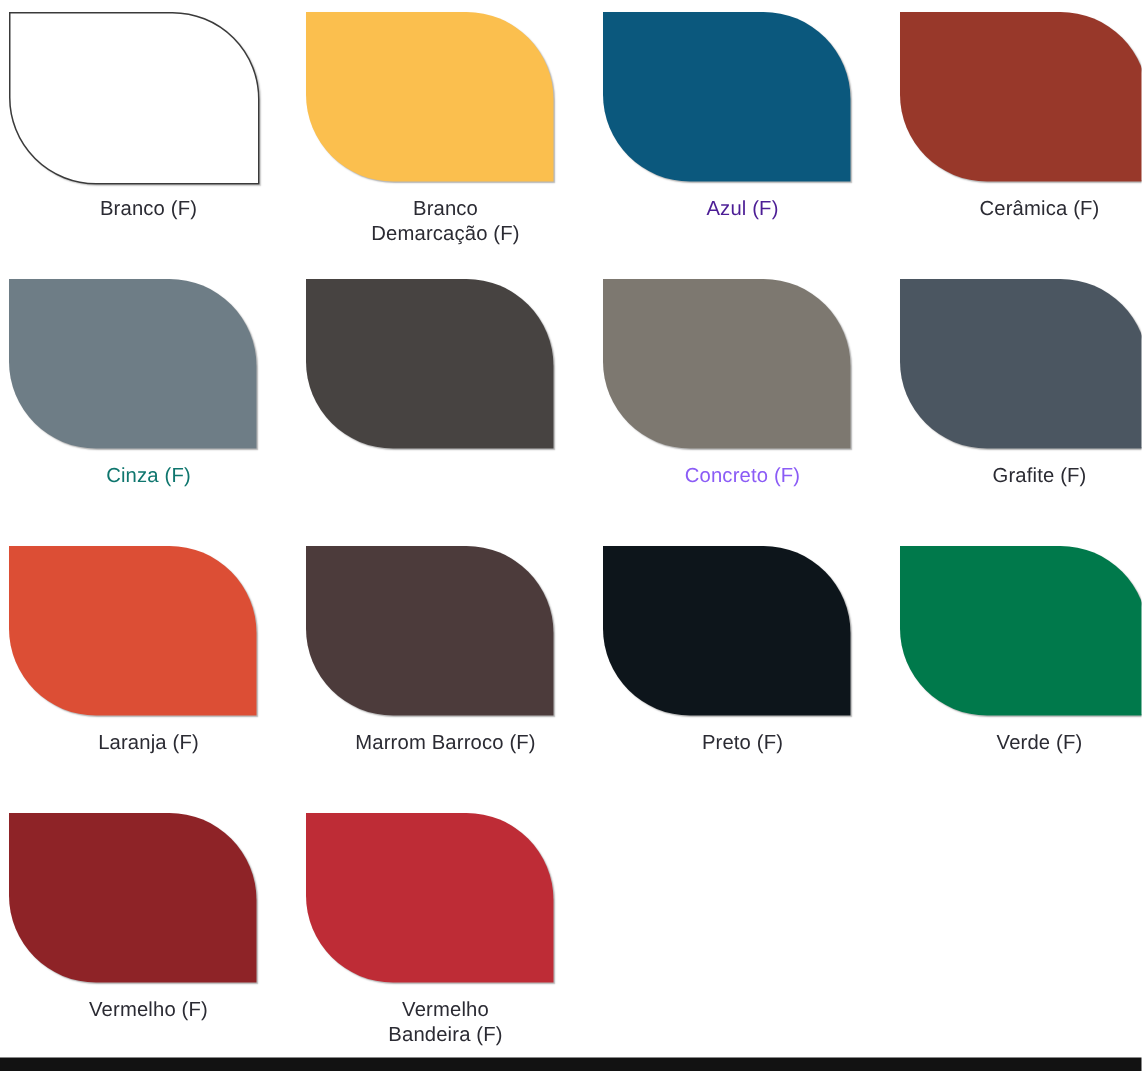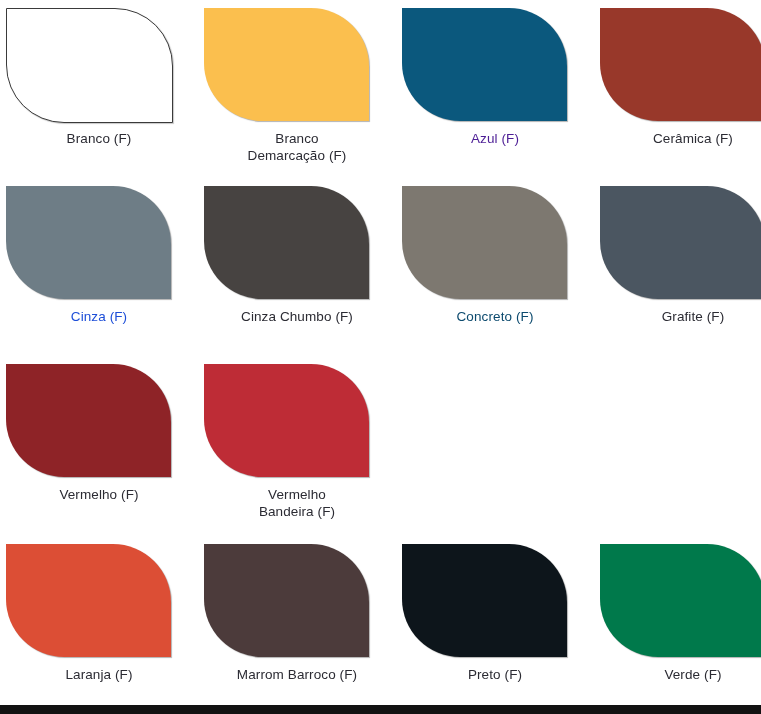--- a/index.html
+++ b/index.html
@@ -132,80 +132,79 @@
             <div class="chip" style="background: rgb(152, 56, 42);"></div>
           </div>
           <div class="swatch-label" style="color: rgb(43, 43, 51);">Cerâmica (F)</div>
         </div>
       </div>
       <div class="swatch-row">
         <div class="swatch-cell">
           <div class="chip-wrap">
             <div class="chip" style="background: rgb(110, 125, 134);"></div>
           </div>
-          <div class="swatch-label" style="color: #1d4ed8;">Cinza (F)</div>
+          <div class="swatch-label" style="color: #0f766e;">Cinza (F)</div>
         </div>
         <div class="swatch-cell">
           <div class="chip-wrap">
             <div class="chip" style="background: rgb(71, 67, 65);"></div>
           </div>
-          <div class="swatch-label" style="color: rgb(43, 43, 51);">Cinza Chumbo (F)</div>
         </div>
         <div class="swatch-cell">
           <div class="chip-wrap">
             <div class="chip" style="background: rgb(125, 120, 112);"></div>
           </div>
-          <div class="swatch-label" style="color: #0c4a6e;">Concreto (F)</div>
+          <div class="swatch-label" style="color: #8b5cf6;">Concreto (F)</div>
         </div>
         <div class="swatch-cell">
           <div class="chip-wrap">
             <div class="chip" style="background: rgb(75, 86, 97);"></div>
           </div>
           <div class="swatch-label" style="color: rgb(43, 43, 51);">Grafite (F)</div>
+        </div>
+      </div>
+      <div class="swatch-row">
+        <div class="swatch-cell">
+          <div class="chip-wrap">
+            <div class="chip" style="background: rgb(220, 78, 53);"></div>
+          </div>
+          <div class="swatch-label" style="color: rgb(43, 43, 51);">Laranja (F)</div>
+        </div>
+        <div class="swatch-cell">
+          <div class="chip-wrap">
+            <div class="chip" style="background: rgb(76, 59, 59);"></div>
+          </div>
+          <div class="swatch-label" style="color: rgb(43, 43, 51);">Marrom Barroco (F)</div>
+        </div>
+        <div class="swatch-cell">
+          <div class="chip-wrap">
+            <div class="chip" style="background: rgb(13, 21, 27);"></div>
+          </div>
+          <div class="swatch-label" style="color: rgb(43, 43, 51);">Preto (F)</div>
+        </div>
+        <div class="swatch-cell">
+          <div class="chip-wrap">
+            <div class="chip" style="background: rgb(0, 121, 75);"></div>
+          </div>
+          <div class="swatch-label" style="color: rgb(43, 43, 51);">Verde (F)</div>
         </div>
       </div>
       <div class="swatch-row row-last">
         <div class="swatch-cell">
           <div class="chip-wrap">
             <div class="chip" style="background: rgb(142, 35, 39);"></div>
           </div>
           <div class="swatch-label" style="color: rgb(43, 43, 51);">Vermelho (F)</div>
         </div>
         <div class="swatch-cell">
           <div class="chip-wrap">
             <div class="chip" style="background: rgb(190, 44, 54);"></div>
           </div>
           <div class="swatch-label" style="color: rgb(43, 43, 51);">Vermelho
 Bandeira (F)</div>
         </div>
         <div class="swatch-cell empty-cell"></div>
         <div class="swatch-cell empty-cell"></div>
       </div>
-      <div class="swatch-row">
-        <div class="swatch-cell">
-          <div class="chip-wrap">
-            <div class="chip" style="background: rgb(220, 78, 53);"></div>
-          </div>
-          <div class="swatch-label" style="color: rgb(43, 43, 51);">Laranja (F)</div>
-        </div>
-        <div class="swatch-cell">
-          <div class="chip-wrap">
-            <div class="chip" style="background: rgb(76, 59, 59);"></div>
-          </div>
-          <div class="swatch-label" style="color: rgb(43, 43, 51);">Marrom Barroco (F)</div>
-        </div>
-        <div class="swatch-cell">
-          <div class="chip-wrap">
-            <div class="chip" style="background: rgb(13, 21, 27);"></div>
-          </div>
-          <div class="swatch-label" style="color: rgb(43, 43, 51);">Preto (F)</div>
-        </div>
-        <div class="swatch-cell">
-          <div class="chip-wrap">
-            <div class="chip" style="background: rgb(0, 121, 75);"></div>
-          </div>
-          <div class="swatch-label" style="color: rgb(43, 43, 51);">Verde (F)</div>
-        </div>
-      </div>
     </div>
 </div>
 
 <div id="bottom-bar" style="background: rgb(18, 18, 18);"></div>
 
 </body></html>

